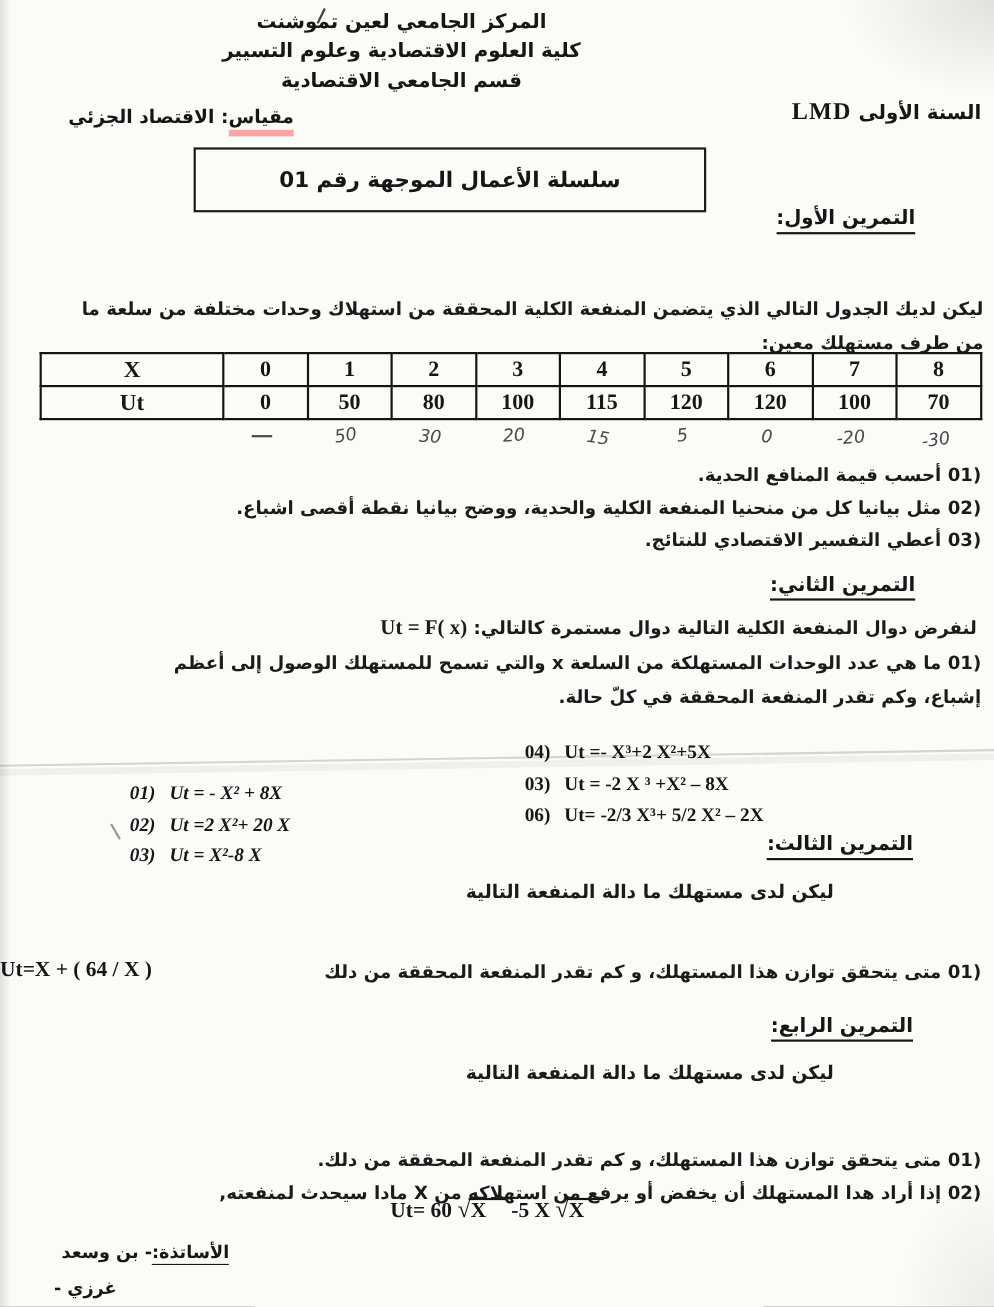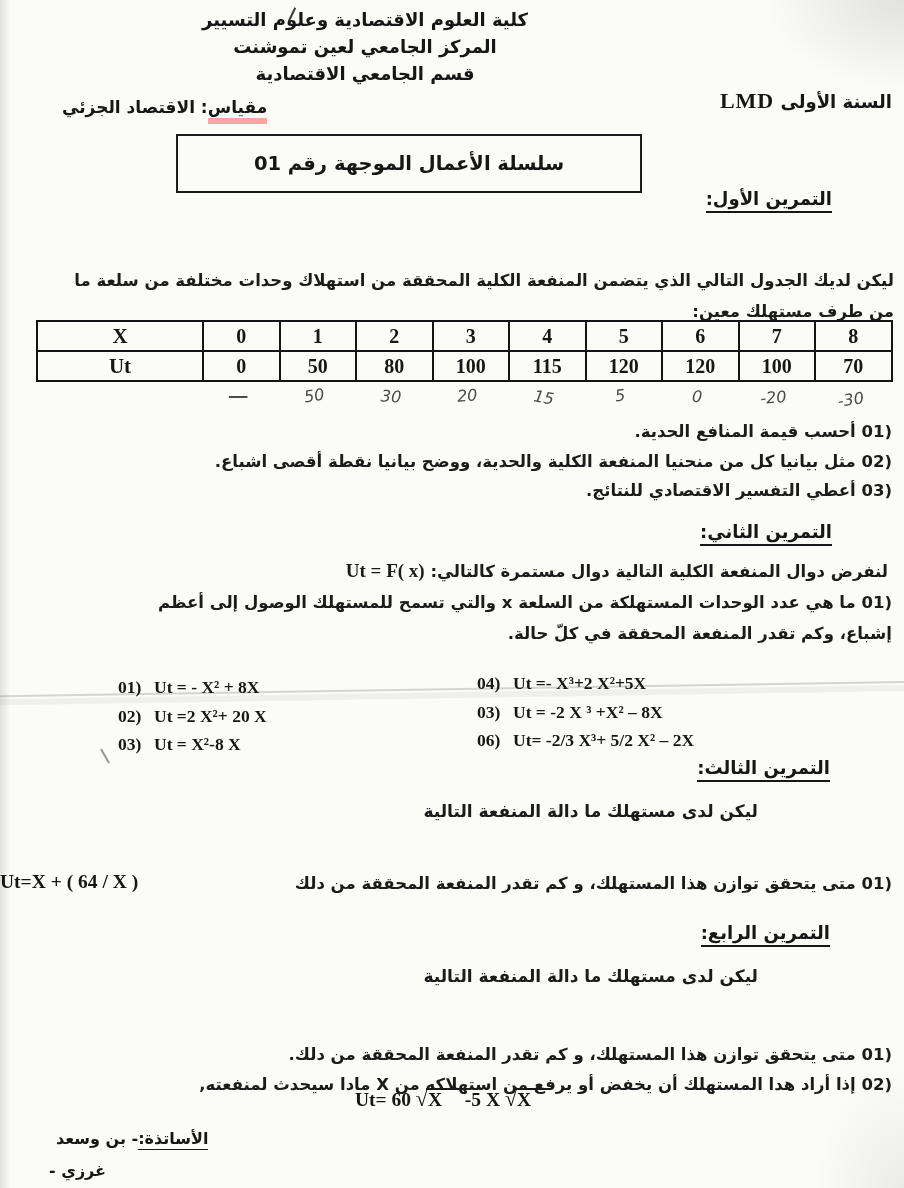--- a/index.html
+++ b/index.html
@@ -74,21 +74,21 @@
   .hw-row span:nth-child(4){transform:rotate(-4deg);}
   .hw-row span:nth-child(5){transform:rotate(9deg) translateY(2px);}
   .hw-row span:nth-child(6){transform:rotate(-7deg);}
   .hw-row span:nth-child(7){transform:rotate(3deg) translateY(1px);}
   .hw-row span:nth-child(8){transform:rotate(-5deg) translateY(2px);}
   .hw-row span:nth-child(9){transform:rotate(-8deg) translateY(4px);}
 
   
   .fn-col{position:absolute;line-height:28.5px;font-family:"Liberation Serif",serif;
     font-weight:bold;font-size:17.5px;direction:ltr;}
-  .fn-left{top:673px;left:118px;}
+  .fn-left{top:706px;left:118px;font-style:italic;}
   .fn-right{top:669px;left:477px;}
   .fn-col .fnum{display:inline-block;min-width:36px;}
 
   
   .ex3-intro{position:absolute;top:801px;right:146px;font-size:17px;}
   .ex3-formula{position:absolute;top:839px;left:0;width:794px;text-align:left;font-size:19.5px;}
   .ex3q{top:869px;right:12px;}
   .ex4-intro{position:absolute;top:966px;right:146px;font-size:17px;}
   .ex4-formula{position:absolute;top:1054px;left:0;width:904px;text-align:center;font-size:19.5px;}
   .sqrt{font-size:22px;letter-spacing:-2px;}
@@ -108,22 +108,22 @@
 
   <div class="edge-left"></div>
   <div class="corner-tr"></div>
   <div class="corner-br"></div>
   <div class="crease1"></div>
   <div class="crease1b"></div>
   <div class="pen-tick"></div>
   <div class="crease-tick"></div>
 
   <header class="doc-header">
+    <div>المركز الجامعي لعين تموشنت</div>
     <div>كلية العلوم الاقتصادية وعلوم التسيير</div>
-    <div>المركز الجامعي لعين تموشنت</div>
     <div>قسم الجامعي الاقتصادية</div>
   </header>
 
   <div class="year-line" dir="rtl">
     <span>السنة الأولى</span>
     <span class="latin">LMD</span>
   </div>
   <div class="course-line" dir="rtl">
     <span class="u2">مقياس</span><span>: الاقتصاد الجزئي</span>
   </div>

